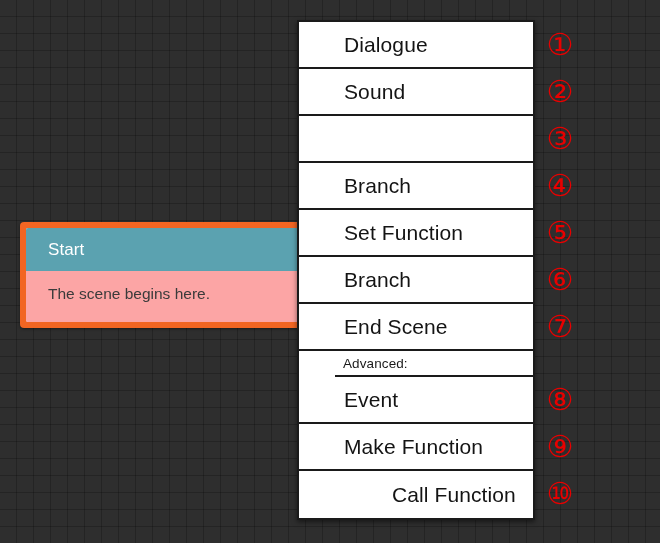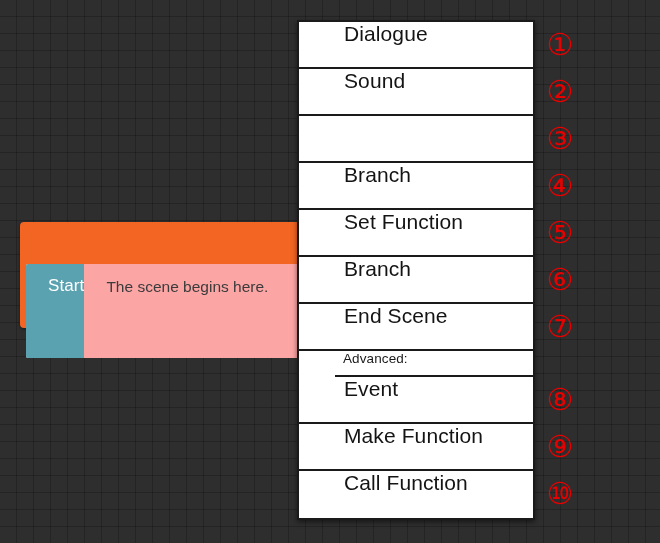--- a/index.html
+++ b/index.html
@@ -40,22 +40,21 @@
     padding: 6px;
     box-shadow: 0 1px 3px rgba(0,0,0,0.45);
   }
   #start-node .node-inner {
     width: 100%;
     height: 100%;
     border-radius: 2px;
     overflow: hidden;
     background: #eceded;
     display: flex;
-    flex-direction: row;
-    margin-top: 36px;
+    flex-direction: column;
   }
   #start-node .node-header {
     background: #5ba2b0;
     color: #ffffff;
     font-size: 17px;
     line-height: 1;
     padding: 13px 0 13px 22px;
     letter-spacing: .1px;
   }
   #start-node .node-body {
@@ -73,27 +72,27 @@
     left: 297px;
     top: 20px;
     width: 238px;
     background: #ffffff;
     border: 2px solid #1a1a1a;
     box-sizing: border-box;
     box-shadow: 0 2px 5px rgba(0,0,0,0.5);
   }
   .menu-row {
     display: flex;
-    align-items: flex-start;
+    align-items: center;
     height: 47px;
     border-bottom: 2px solid #1a1a1a;
     background: #ffffff;
     box-sizing: border-box;
   }
-  .menu-row:last-child { border-bottom: none; }
+  .menu-row:last-child { border-bottom: none; padding-left: 48px; }
   .menu-row .swatch {
     width: 32px;
     flex: 0 0 32px;
   }
   .menu-row .row-label {
     flex: 1;
     display: flex;
     align-items: center;
     padding-left: 13px;
     font-size: 21px;

